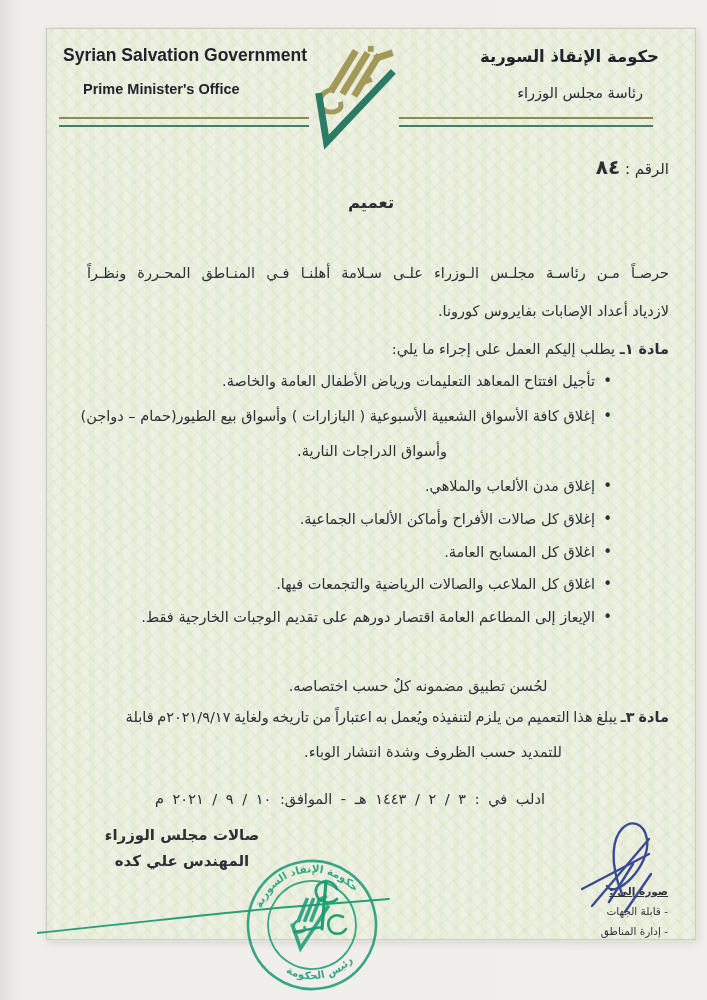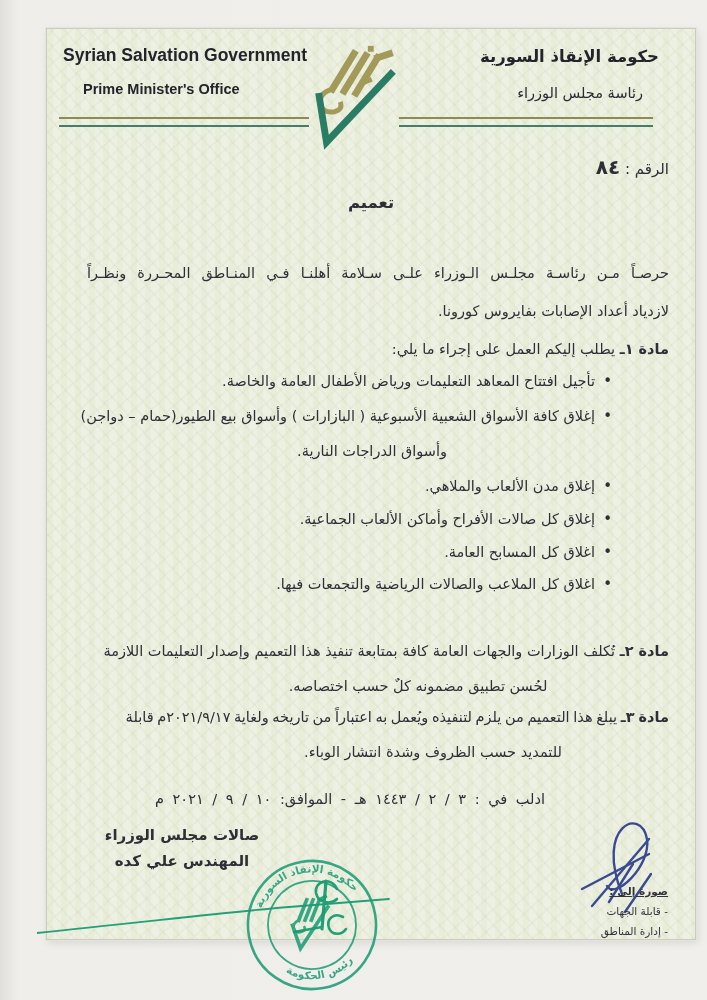--- a/index.html
+++ b/index.html
@@ -103,25 +103,22 @@
     <span>يطلب إليكم العمل على إجراء ما يلي:</span>
   </div>
 
   <div class="abs content bullet b1">تأجيل افتتاح المعاهد التعليمات ورياض الأطفال العامة والخاصة.</div>
   <div class="abs content bullet b2">إغلاق كافة الأسواق الشعبية الأسبوعية ( البازارات ) وأسواق بيع الطيور(حمام – دواجن)</div>
   <div class="abs content b2c">وأسواق الدراجات النارية.</div>
   <div class="abs content bullet b3">إغلاق مدن الألعاب والملاهي.</div>
   <div class="abs content bullet b4">إغلاق كل صالات الأفراح وأماكن الألعاب الجماعية.</div>
   <div class="abs content bullet b5">اغلاق كل المسابح العامة.</div>
   <div class="abs content bullet b6">اغلاق كل الملاعب والصالات الرياضية والتجمعات فيها.</div>
+  <div class="abs content bullet b7">الإيعاز إلى المطاعم العامة اقتصار دورهم على تقديم الوجبات الخارجية فقط.</div>
 
-  <div class="abs content article art2">
-    <b>مادة ٢ـ</b>
-    <span>تُكلف الوزارات والجهات العامة كافة بمتابعة تنفيذ هذا التعميم وإصدار التعليمات اللازمة</span>
-  </div>
   <div class="abs content art2b">لحُسن تطبيق مضمونه كلٌ حسب اختصاصه.</div>
 
   <div class="abs content article art3">
     <b>مادة ٣ـ</b>
     <span>يبلغ هذا التعميم من يلزم لتنفيذه ويُعمل به اعتباراً من تاريخه ولغاية ٢٠٢١/٩/١٧م قابلة</span>
   </div>
   <div class="abs content art3b">للتمديد حسب الظروف وشدة انتشار الوباء.</div>
 
   <div class="abs dateline">ادلب في :  ٣ / ٢ / ١٤٤٣ هـ   -   الموافق:  ١٠ / ٩ / ٢٠٢١ م</div>
 

